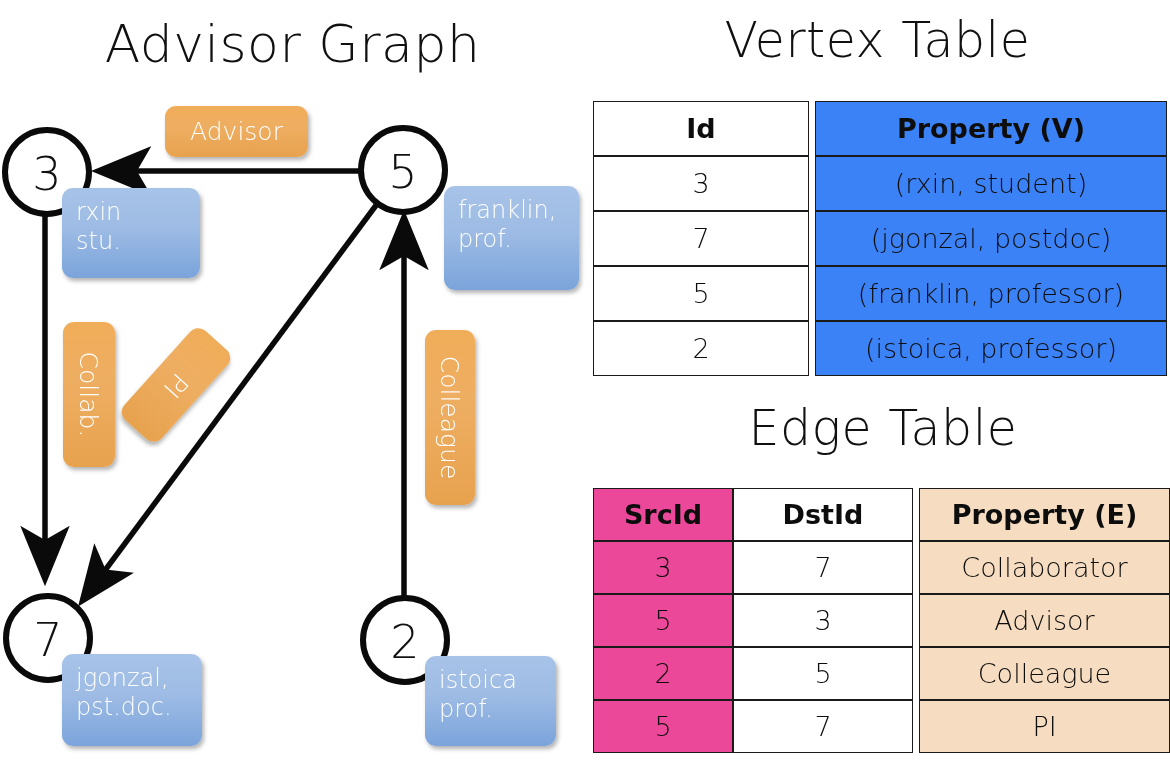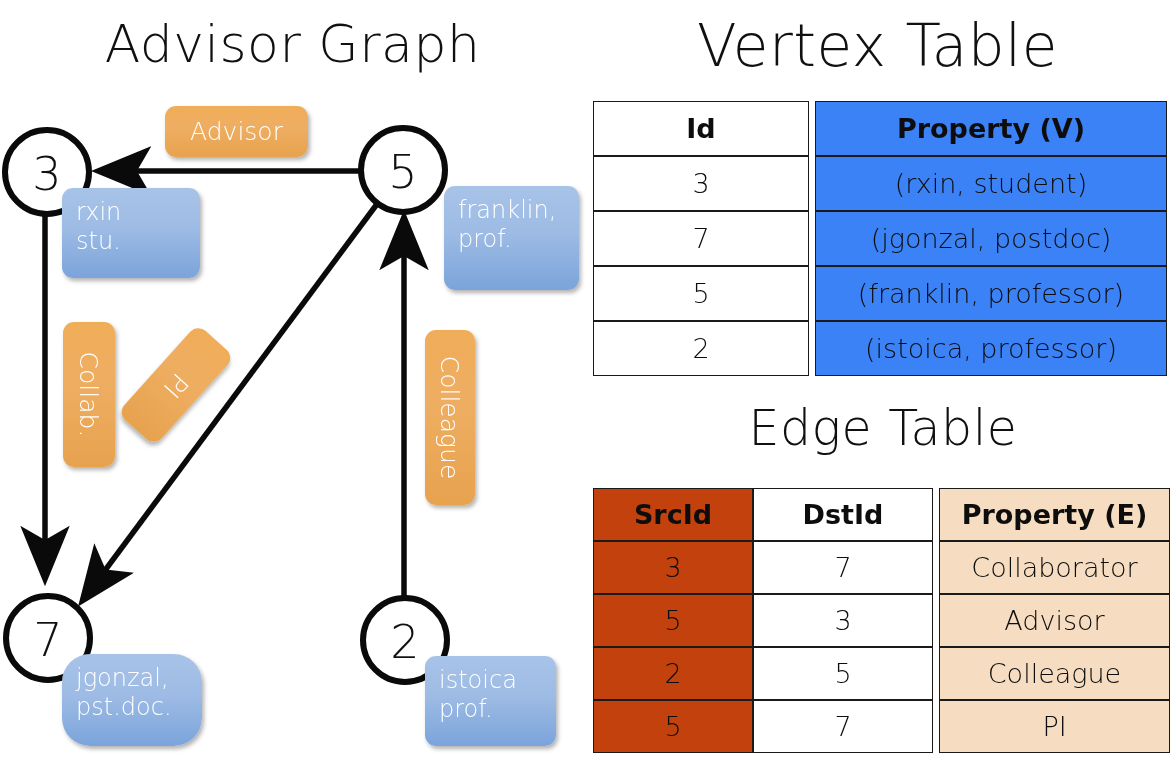--- a/index.html
+++ b/index.html
@@ -15,21 +15,21 @@
   
   .title{
     position:absolute;
     font-weight:300;
     color:#101010;
     letter-spacing:0.5px;
     white-space:nowrap;
     font-family:"DejaVu Sans", sans-serif;
   }
   #title-property-graph{left:0;top:14px;width:585px;text-align:center;font-size:52px;}
-  #title-vertex-table{left:585px;top:12px;width:585px;text-align:center;font-size:58px;}
+  #title-vertex-table{left:585px;top:12px;width:585px;text-align:center;font-size:49px;}
   #title-edge-table{left:593px;top:400px;width:580px;text-align:center;font-size:49px;}
 
   
   #graph-svg{position:absolute;left:0;top:0;width:585px;height:760px;}
 
   
   .node-label{
     position:absolute;
     font-size:46px;
     color:#111;
@@ -84,21 +84,21 @@
     padding:0;
     box-sizing:border-box;
   }
   .tbl th{font-weight:700;}
   .vtbl{left:593px;top:101px;width:574px;}
   .vtbl .c-id{width:216px;height:55px;background:#ffffff;}
   .vtbl .c-prop{background:#3b82f6;}
   .vtbl .spacer{border:none;width:6px;padding:0;background:#fff;}
 
   .etbl{left:593px;top:488px;width:577px;}
-  .etbl .c-src{width:160px;height:53px;background:#c2410c;}
+  .etbl .c-src{width:140px;height:53px;background:#ec4899;}
   .etbl .c-dst{width:180px;background:#ffffff;}
   .etbl .c-prop{background:#f6ddc1;}
   .etbl .spacer{border:none;width:6px;padding:0;background:#fff;}
 </style>
 </head>
 <body>
 
 <div class="stage">
 
   <div class="title" id="title-property-graph">Advisor Graph</div>
@@ -150,21 +150,21 @@
   <div class="prop-box" style="left:62px;top:188px;width:138px;height:90px;">
     <div>rxin</div>
     <div>stu.</div>
   </div>
 
   <div class="prop-box" style="left:444px;top:186px;width:135px;height:104px;">
     <div>franklin,</div>
     <div>prof.</div>
   </div>
 
-  <div class="prop-box" style="left:62px;top:654px;width:140px;height:92px;border-radius:28px;">
+  <div class="prop-box" style="left:62px;top:654px;width:140px;height:92px;">
     <div>jgonzal,</div>
     <div>pst.doc.</div>
   </div>
 
   <div class="prop-box" style="left:425px;top:656px;width:131px;height:90px;">
     <div>istoica</div>
     <div>prof.</div>
   </div>
 
   <table class="tbl vtbl">

